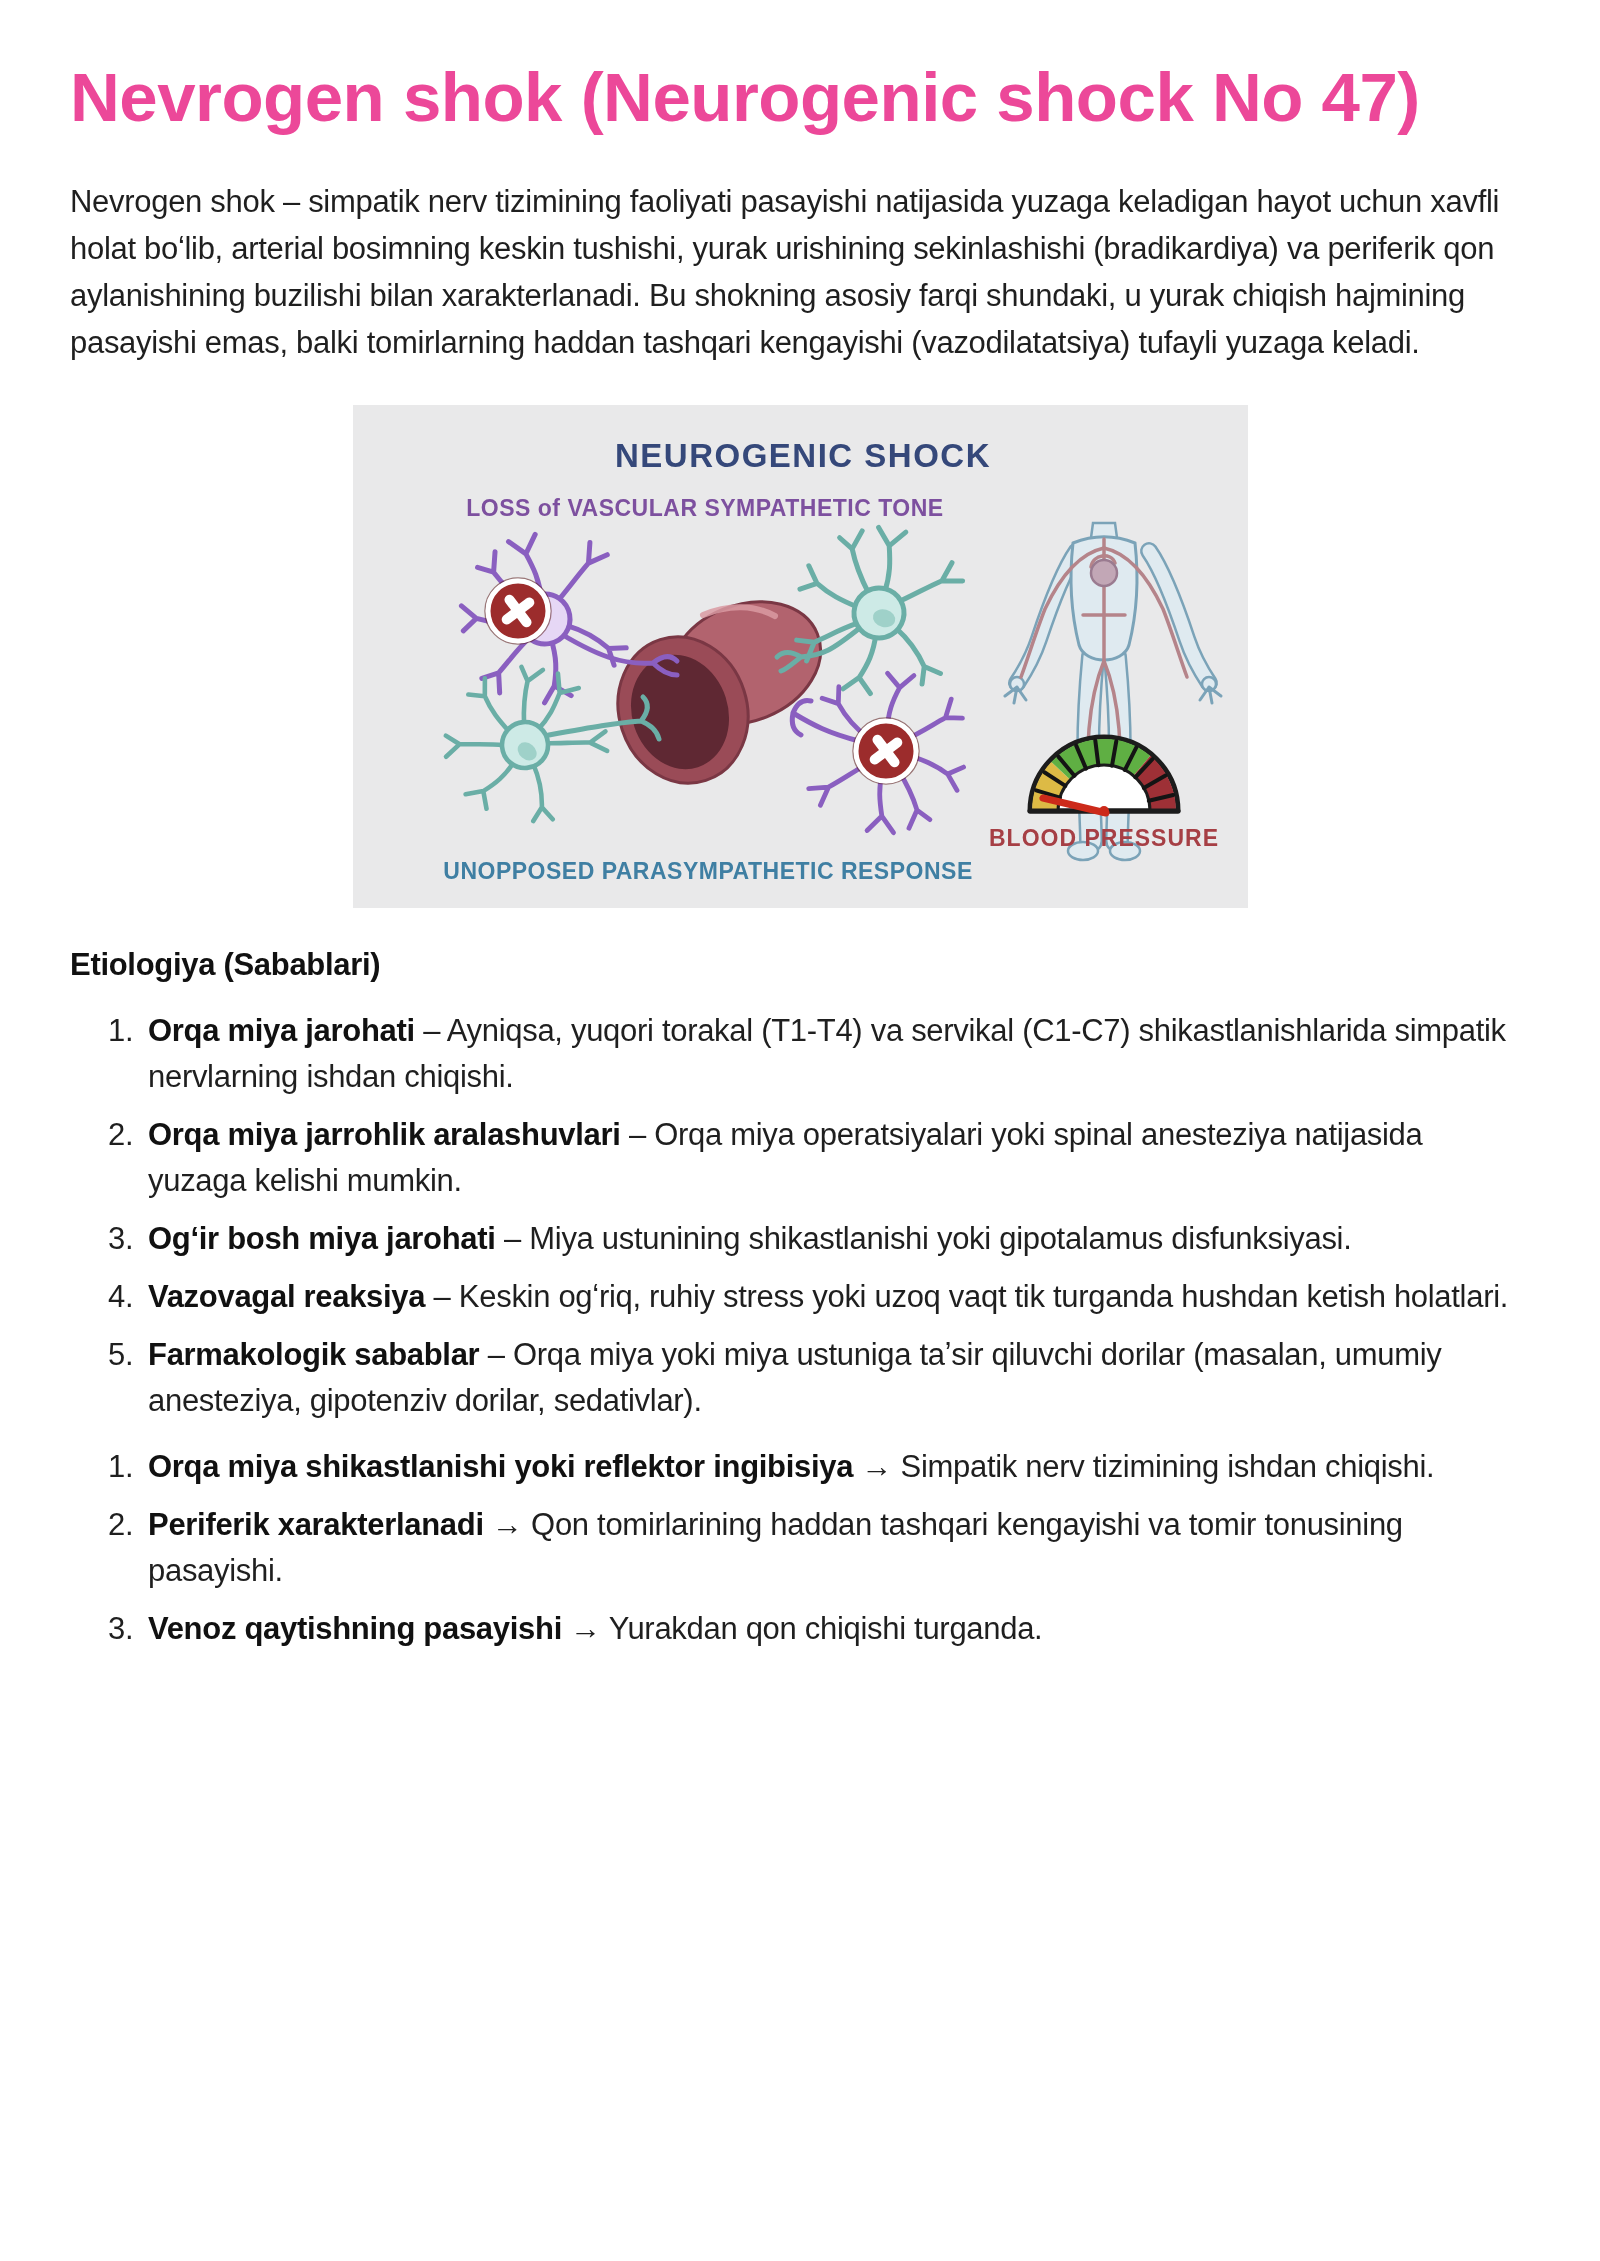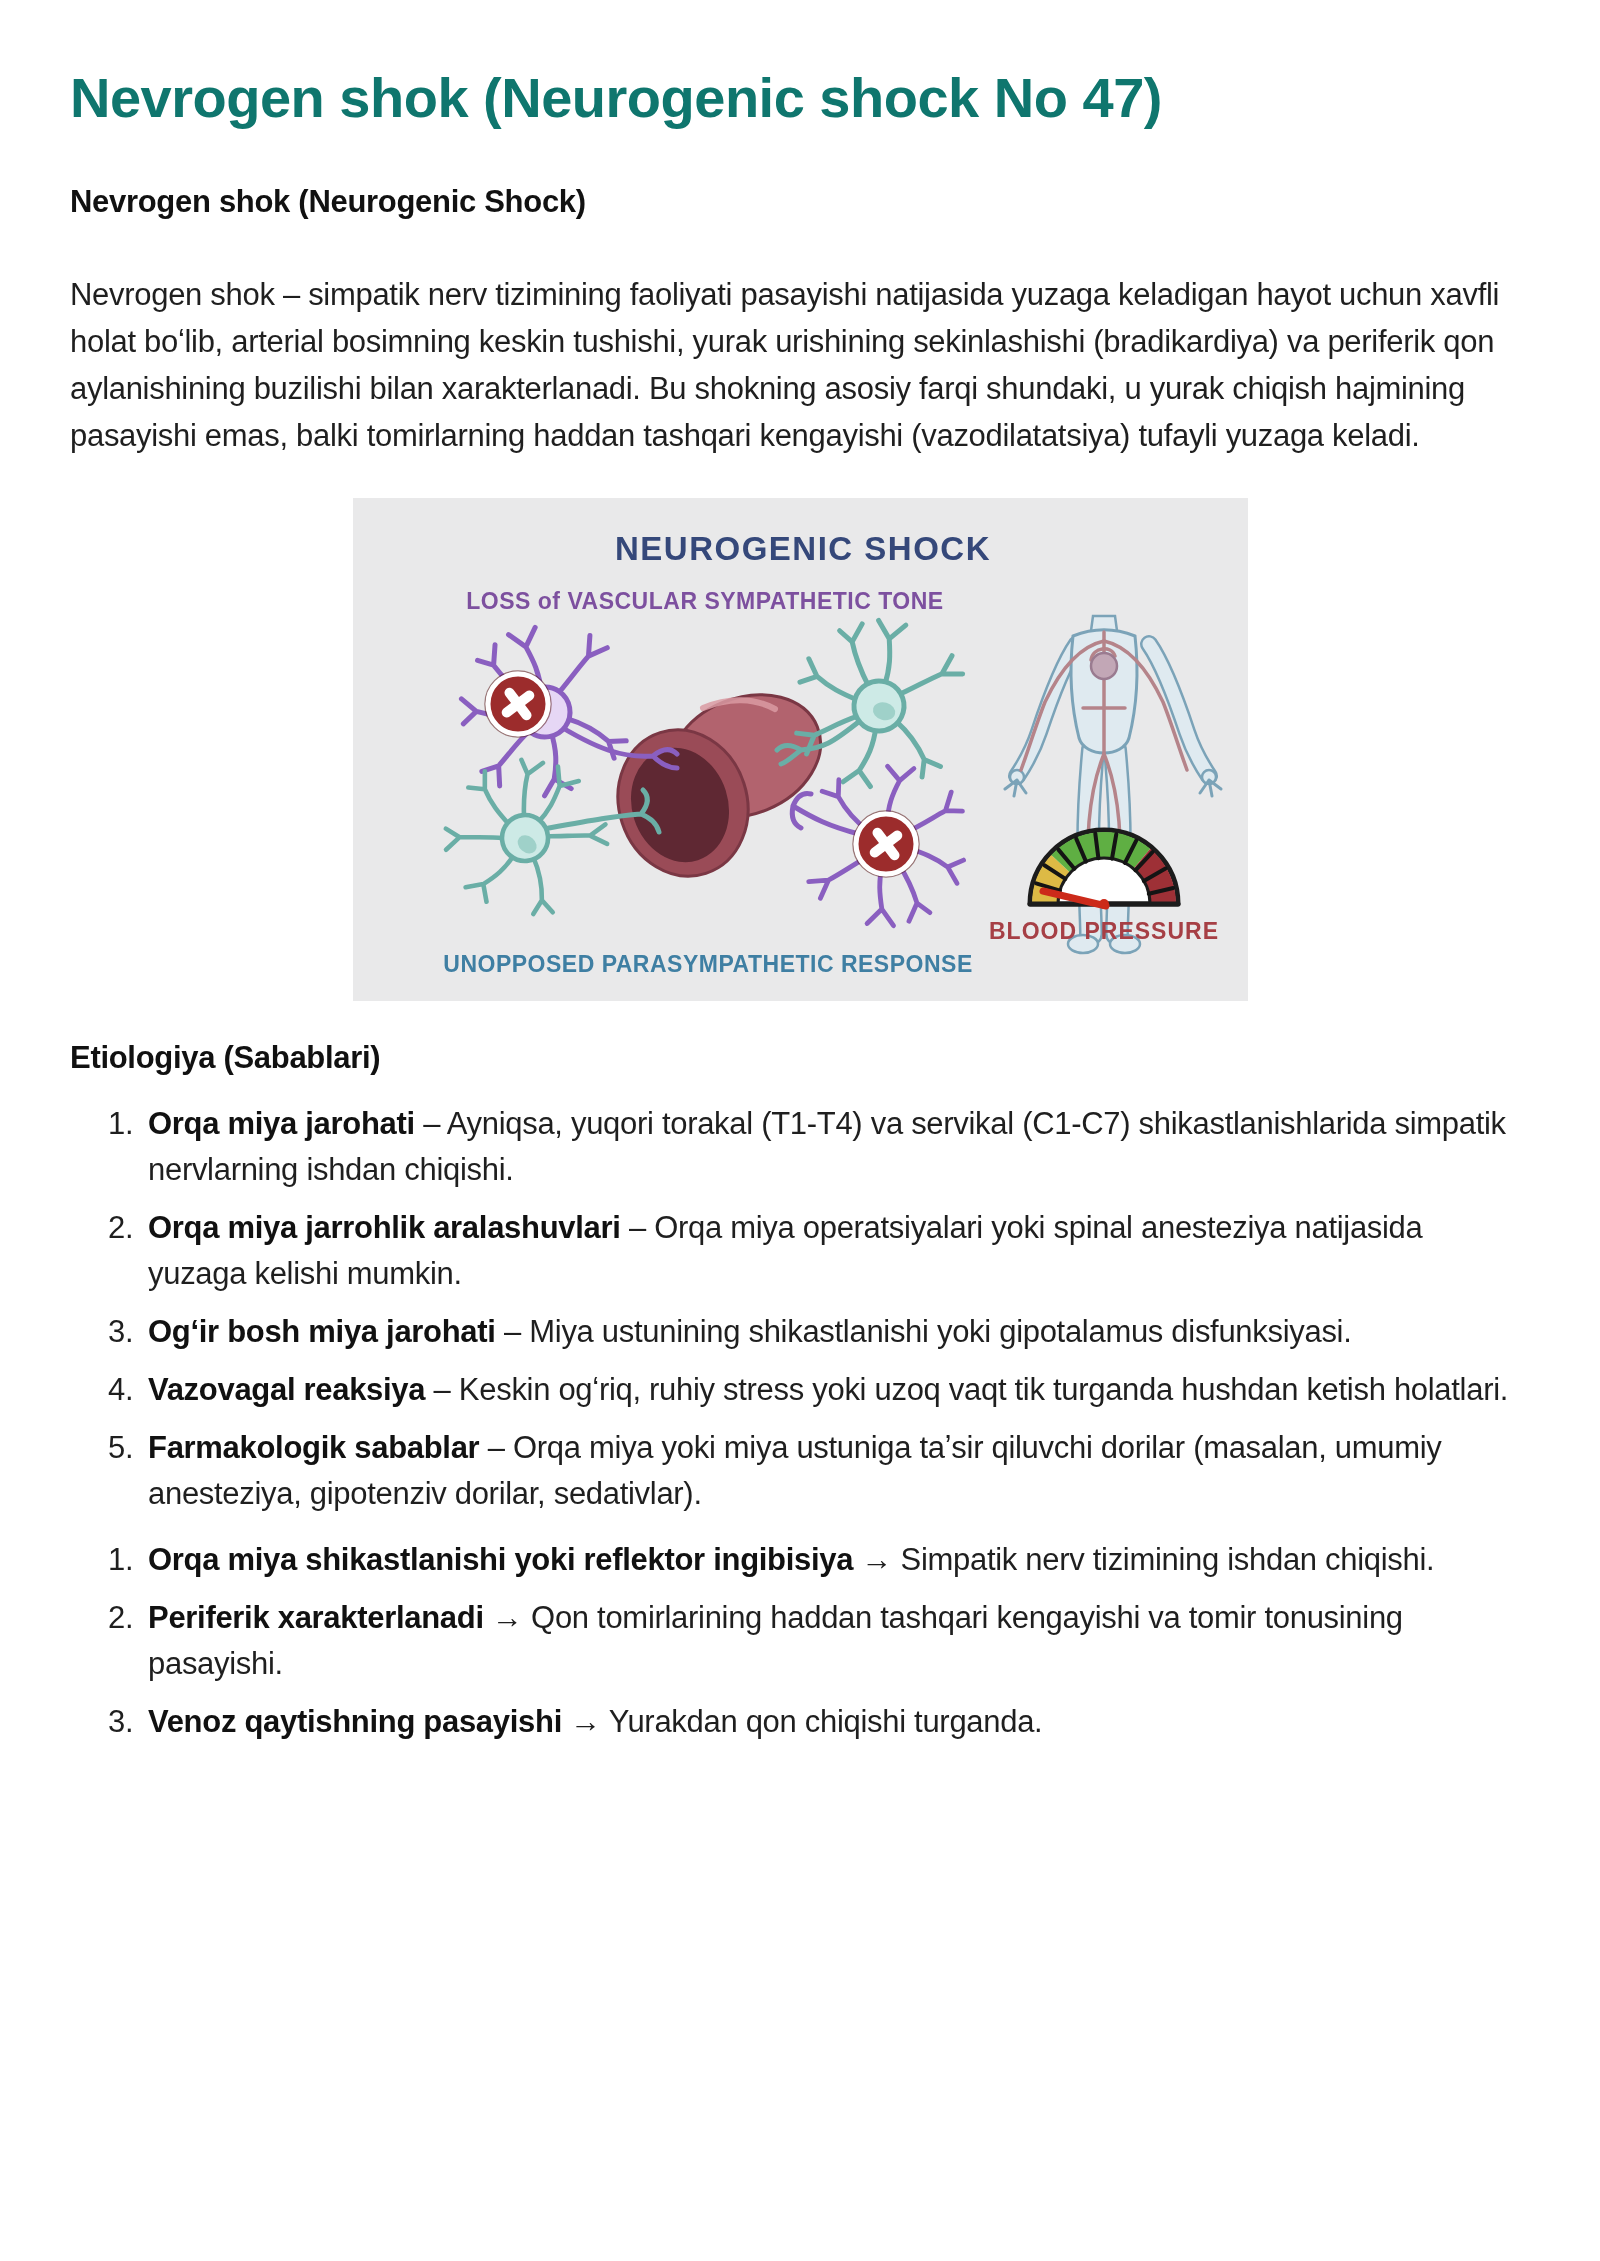--- a/index.html
+++ b/index.html
@@ -2,21 +2,21 @@
 <html style="--c-background: #e9e9ea; --c-title: #35487a; --c-sympathetic-label: #7d509f; --c-parasympathetic-label: #3f7fa3; --c-blood-pressure-label: #a63f45; --c-purple-neuron: #8a5fc0; --c-purple-soma: #e6d7f5; --c-teal-neuron: #6aaea6; --c-teal-soma: #cdeae6; --c-vessel-body: #b2636e; --c-vessel-rim: #9a4b57; --c-vessel-hole: #5f2833; --c-vessel-outline: #7a3744; --c-x-badge: #9c2c2c; --c-gauge-yellow: #ddba45; --c-gauge-green: #5faf43; --c-gauge-red: #9e3036; --c-needle: #cc2a1a; --c-body-fill: #dfeaf0; --c-body-outline: #7ba3b8; --c-vessel-lines: #b5848a; --c-heart: #c2a7b6;"><head>
 <meta charset="utf-8">
 <style>
   html,body{margin:0;padding:0;background:#ffffff;}
   body{
     width:1600px;min-height:2261px;box-sizing:border-box;
     font-family:"Liberation Sans",sans-serif;
     color:#1f1f1f;font-size:31px;line-height:47px;letter-spacing:-0.3px;
   }
   .doc{width:1460px;margin:0 auto;padding:0;position:relative;}
-  h1{font-size:56px;line-height:68px;margin:64px 0 0;color:#0f766e;font-weight:700;letter-spacing:-0.5px;}
+  h1{font-size:69px;line-height:68px;margin:64px 0 0;color:#ec4899;font-weight:700;letter-spacing:-0.5px;}
   h3{font-size:31px;line-height:47px;margin:46px 0 0;font-weight:700;color:#111;}
   p{margin:46px 0 0;}
   figure{margin:39px auto 104px;width:895px;height:432px;}
   ol.doc-list{list-style:none;counter-reset:li;margin:20px 0 0;padding:0 0 0 66px;}
   ol.doc-list li{counter-increment:li;position:relative;line-height:46px;margin:12px;}
   ol.doc-list li::before{content:counter(li) ".";position:absolute;left:-40px;font-weight:400;}
   .sep{font-weight:400;}
   strong{font-weight:700;color:#111;}
 
   
@@ -38,21 +38,20 @@
   .vess{stroke:var(--c-vessel-lines,#b5848a);fill:none;stroke-width:3.5;stroke-linecap:round;}
   .vessred{stroke:#c0584f;fill:none;stroke-width:3.5;stroke-linecap:round;}
 </style>
 </head>
 <body>
 
 <div class="doc">
 
   <h1>Nevrogen shok (Neurogenic shock No 47)</h1>
 
-  <h3>Nevrogen shok (Neurogenic Shock)</h3>
 
 
   <p>Nevrogen shok – simpatik nerv tizimining faoliyati pasayishi natijasida yuzaga keladigan hayot uchun xavfli holat boʻlib, arterial bosimning keskin tushishi, yurak urishining sekinlashishi (bradikardiya) va periferik qon aylanishining buzilishi bilan xarakterlanadi. Bu shokning asosiy farqi shundaki, u yurak chiqish hajmining pasayishi emas, balki tomirlarning haddan tashqari kengayishi (vazodilatatsiya) tufayli yuzaga keladi.</p>
 
   <figure>
     <svg viewBox="0 0 895 503" width="895" height="503">
       <rect class="ill-bg" x="0" y="0" width="895" height="503"></rect>
 
       <defs>
         <g id="neuron">

